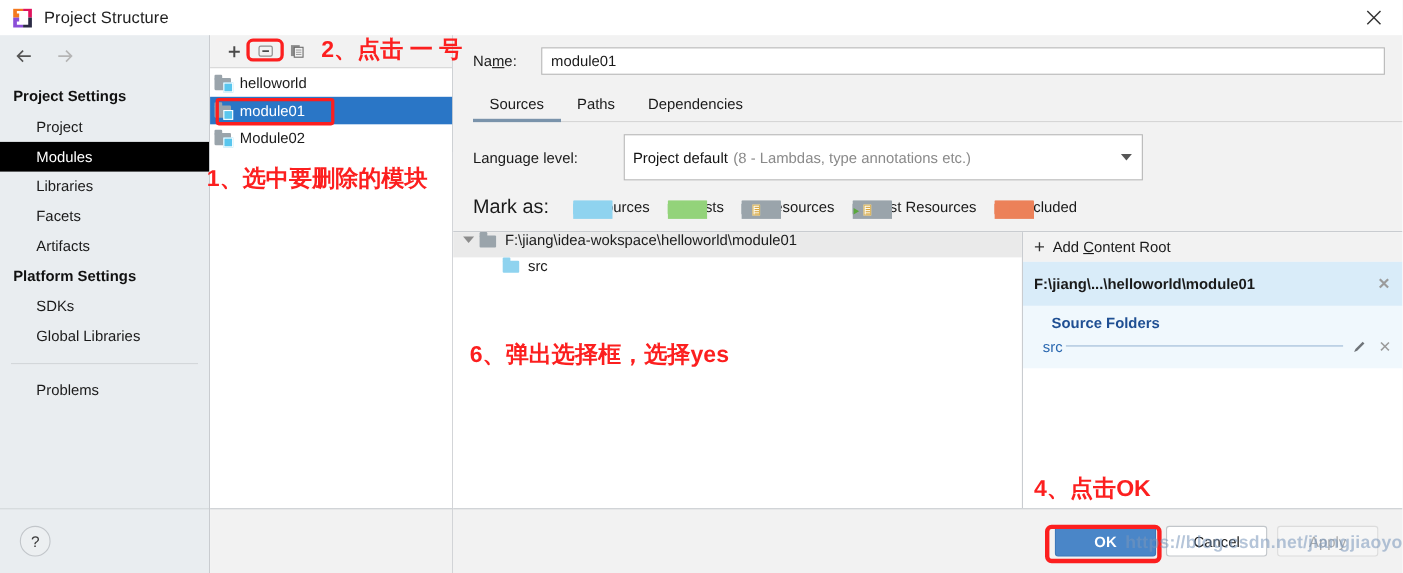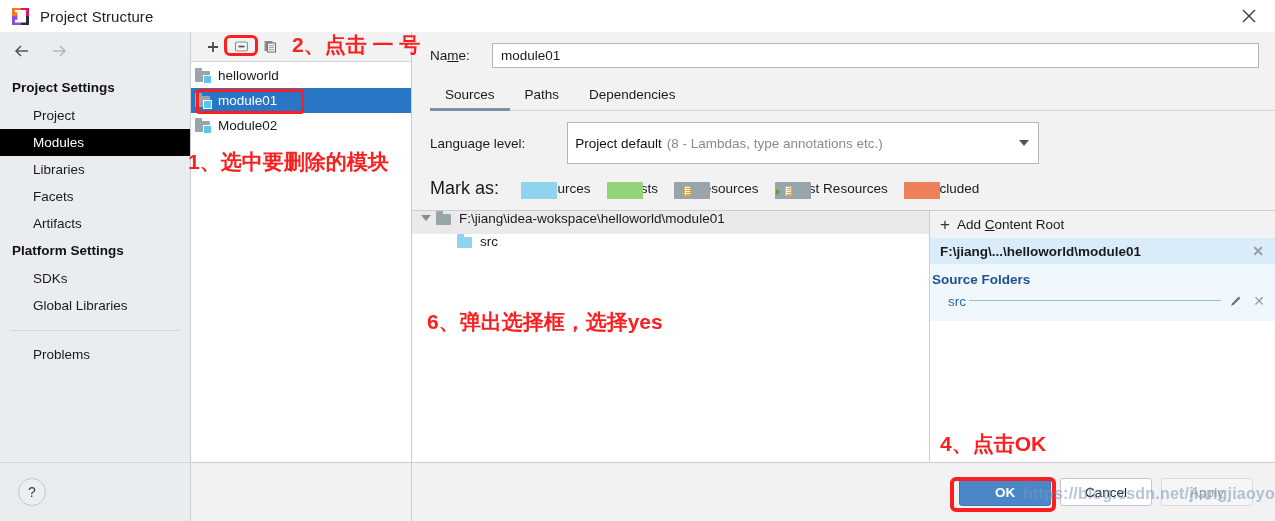--- a/index.html
+++ b/index.html
@@ -371,40 +371,40 @@
     padding-left: 10px;
     font-size: 13.5px;
     background: #f2f2f2;
     cursor: default;
   }
   .plus-sign {
     font-size: 17px; line-height: 1; margin-right: 7px; color: #333;
   }
   .content-root {
     background: #d9ecf9;
-    height: 26px;
+    height: 40px;
     display: flex; align-items: center;
     padding-left: 10px;
     font-weight: bold;
     font-size: 13.5px;
     position: relative;
     cursor: default;
   }
   .x-mini {
     position: absolute; right: 11px; top: 50%;
     transform: translateY(-50%);
     color: #9b9b9b; font-size: 14px;
     cursor: default;
   }
   .src-block { background:#f0f8fd; padding: 8px 0 10px 0; }
   .src-title {
     color: #1f4f93;
     font-weight: bold;
     font-size: 13.5px;
-    padding-left: 2px;
+    padding-left: 26px;
     margin-bottom: 4px;
   }
   .src-row {
     display: flex; align-items: center;
     padding-left: 18px; padding-right: 10px;
     font-size: 13.5px;
     color: #2a68b0;
     position: relative;
     height: 20px;
   }

